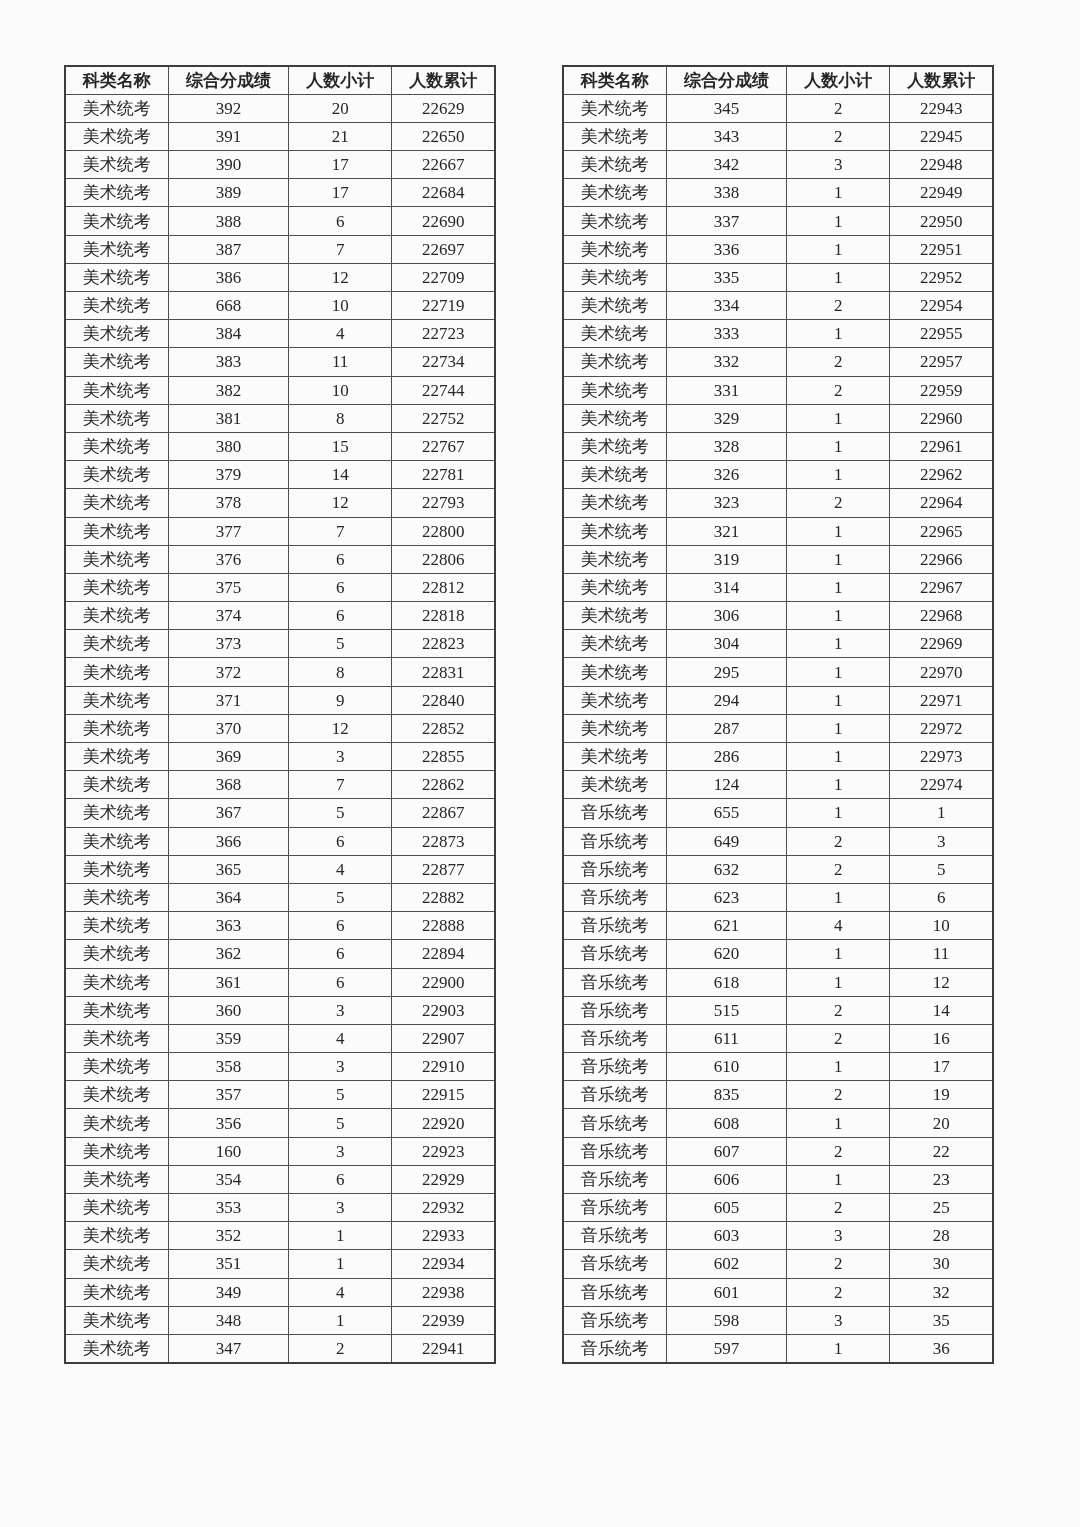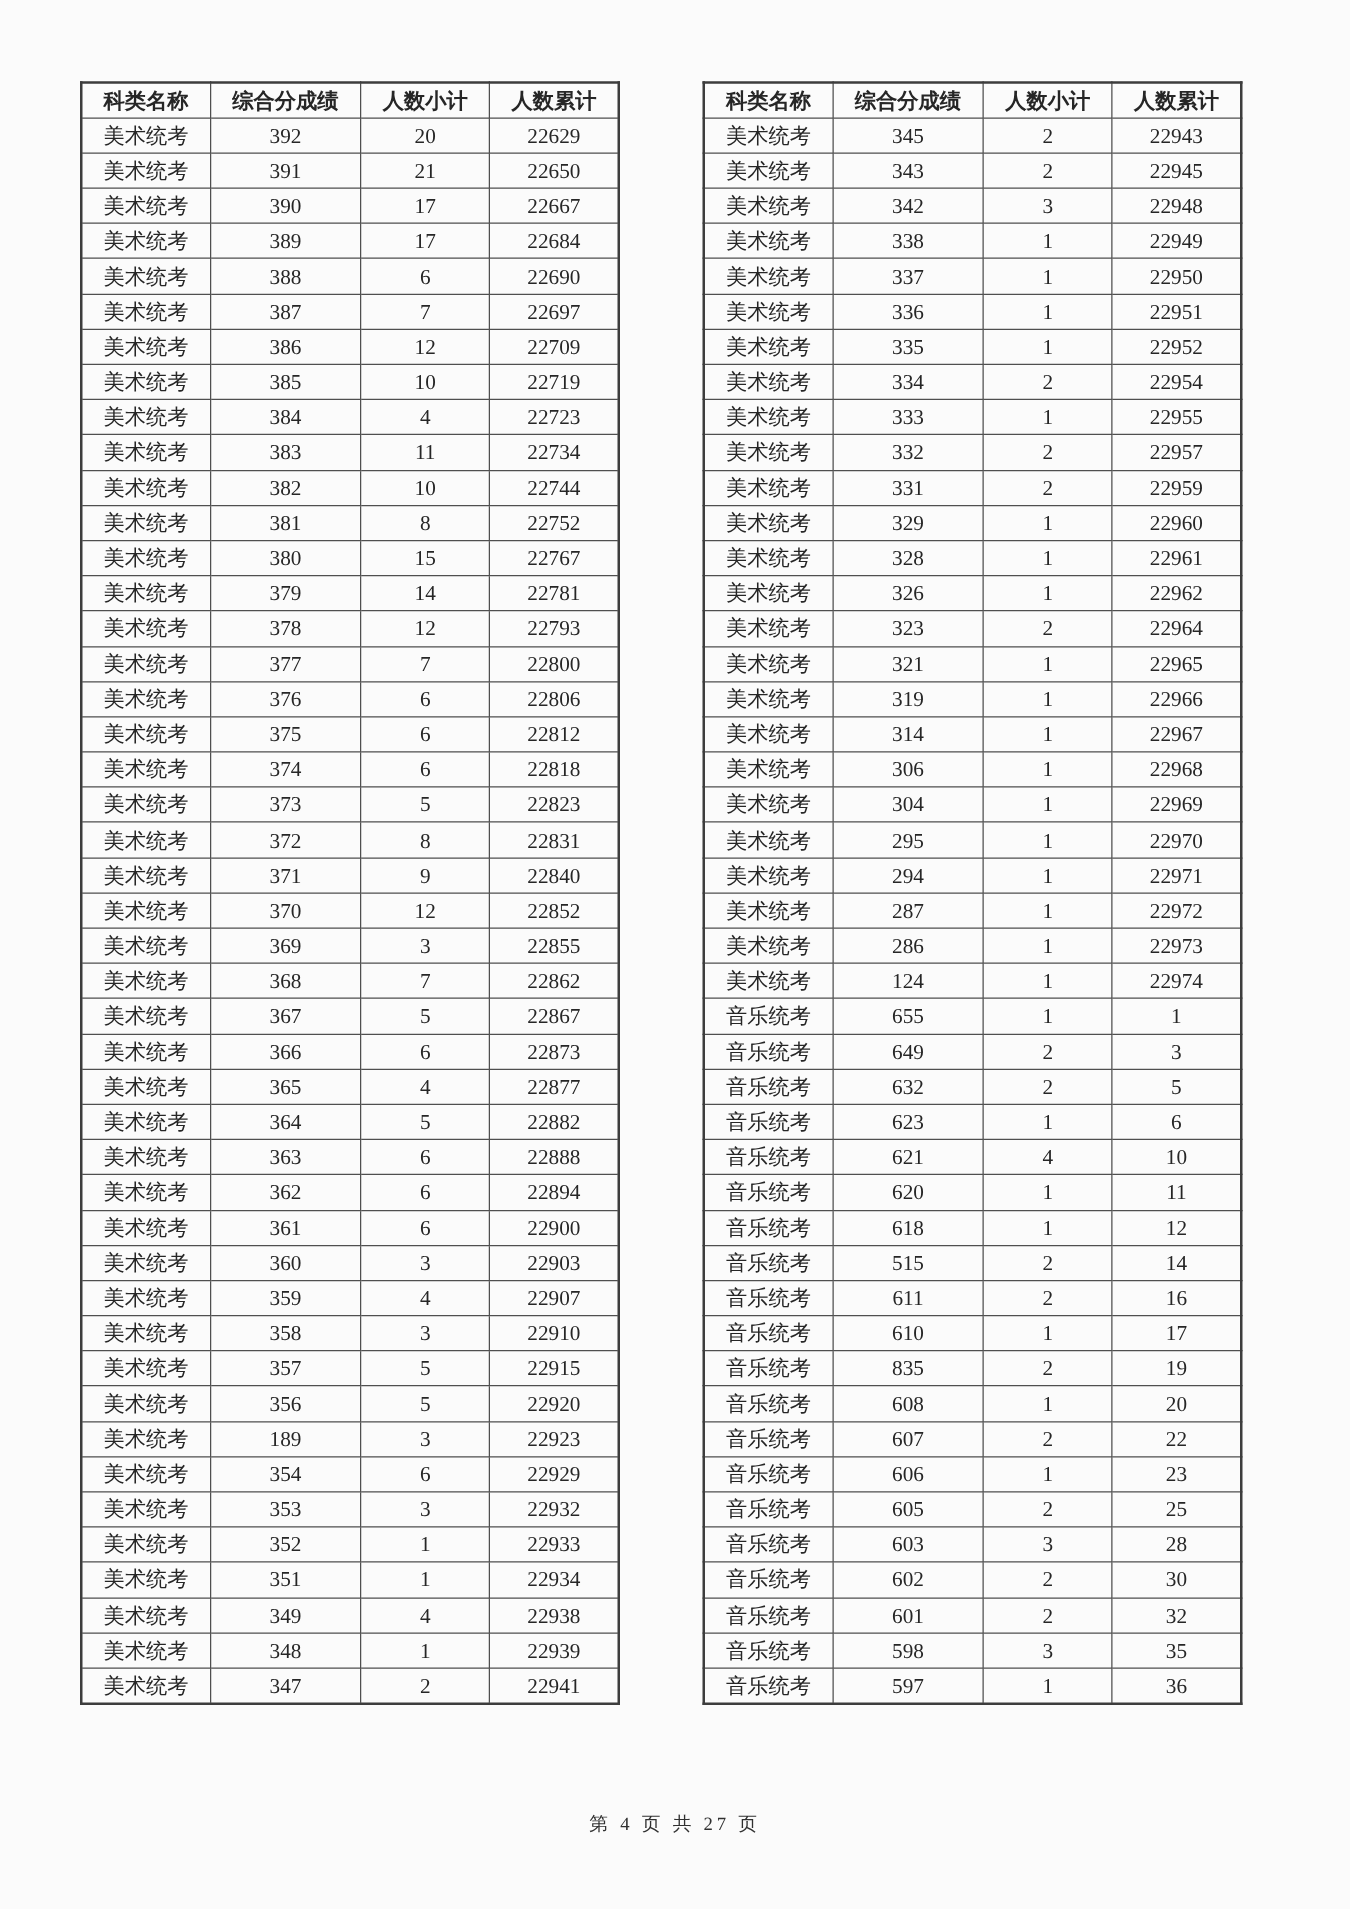--- a/index.html
+++ b/index.html
@@ -106,21 +106,21 @@
           <td>22697</td>
         </tr>
         <tr>
           <td>美术统考</td>
           <td>386</td>
           <td>12</td>
           <td>22709</td>
         </tr>
         <tr>
           <td>美术统考</td>
-          <td>385</td>
+          <td>668</td>
           <td>10</td>
           <td>22719</td>
         </tr>
         <tr>
           <td>美术统考</td>
           <td>384</td>
           <td>4</td>
           <td>22723</td>
         </tr>
         <tr>
@@ -286,21 +286,21 @@
           <td>22915</td>
         </tr>
         <tr>
           <td>美术统考</td>
           <td>356</td>
           <td>5</td>
           <td>22920</td>
         </tr>
         <tr>
           <td>美术统考</td>
-          <td>189</td>
+          <td>160</td>
           <td>3</td>
           <td>22923</td>
         </tr>
         <tr>
           <td>美术统考</td>
           <td>354</td>
           <td>6</td>
           <td>22929</td>
         </tr>
         <tr>
@@ -624,15 +624,14 @@
         </tr>
         <tr>
           <td>音乐统考</td>
           <td>597</td>
           <td>1</td>
           <td>36</td>
         </tr>
       </tbody>
   </table>
 
-  <div class="footer">第 4 页 共 27 页</div>
 
 </div>
 
 </body></html>

